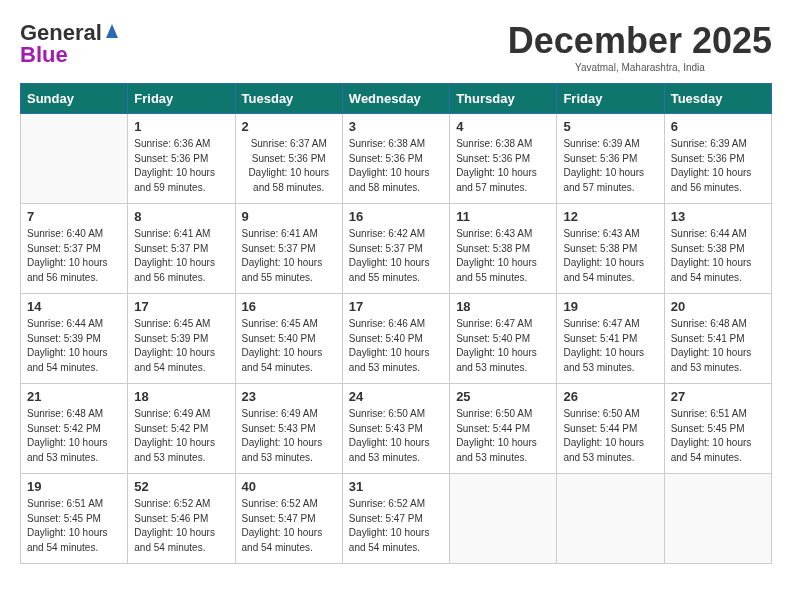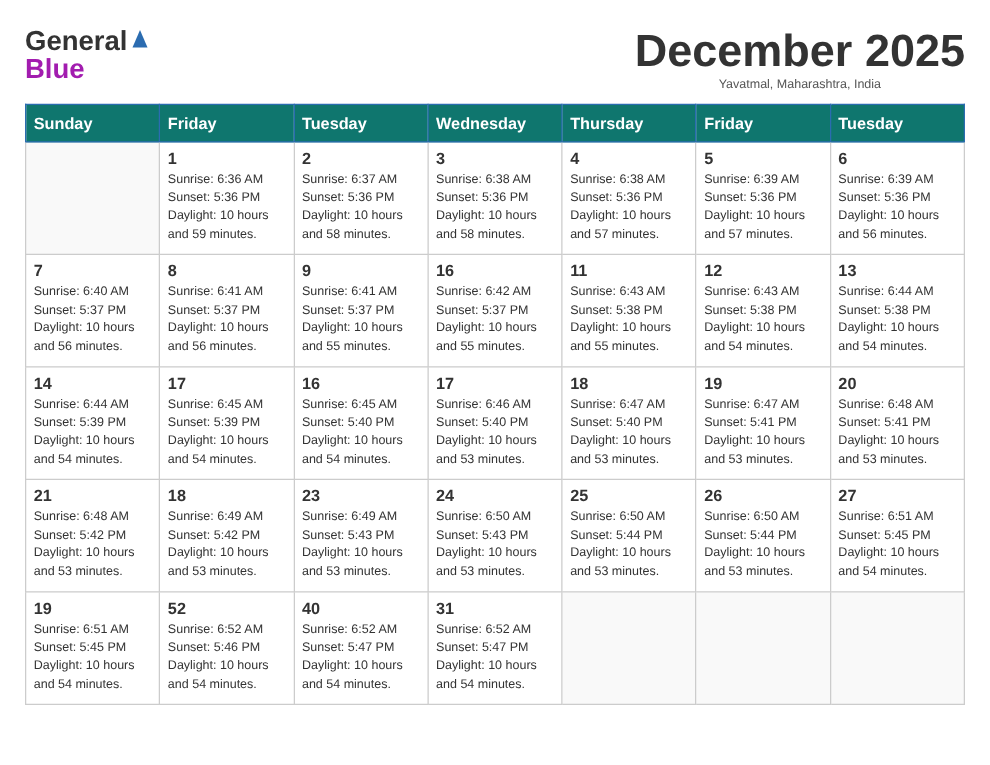--- a/index.html
+++ b/index.html
@@ -108,21 +108,21 @@
         <td class="empty"></td>
         <td>
           <span class="day-num">1</span>
           <div class="day-info" style="white-space: pre-line;">Sunrise: 6:36 AM
 Sunset: 5:36 PM
 Daylight: 10 hours
 and 59 minutes.</div>
         </td>
         <td>
           <span class="day-num">2</span>
-          <div class="day-info" style="white-space: pre-line;">Sunrise: 6:37 AM
+          <div class="day-info" style="white-space: pre-line; text-align: center;">Sunrise: 6:37 AM
 Sunset: 5:36 PM
 Daylight: 10 hours
 and 58 minutes.</div>
         </td>
         <td>
           <span class="day-num">3</span>
           <div class="day-info" style="white-space: pre-line;">Sunrise: 6:38 AM
 Sunset: 5:36 PM
 Daylight: 10 hours
 and 58 minutes.</div>

